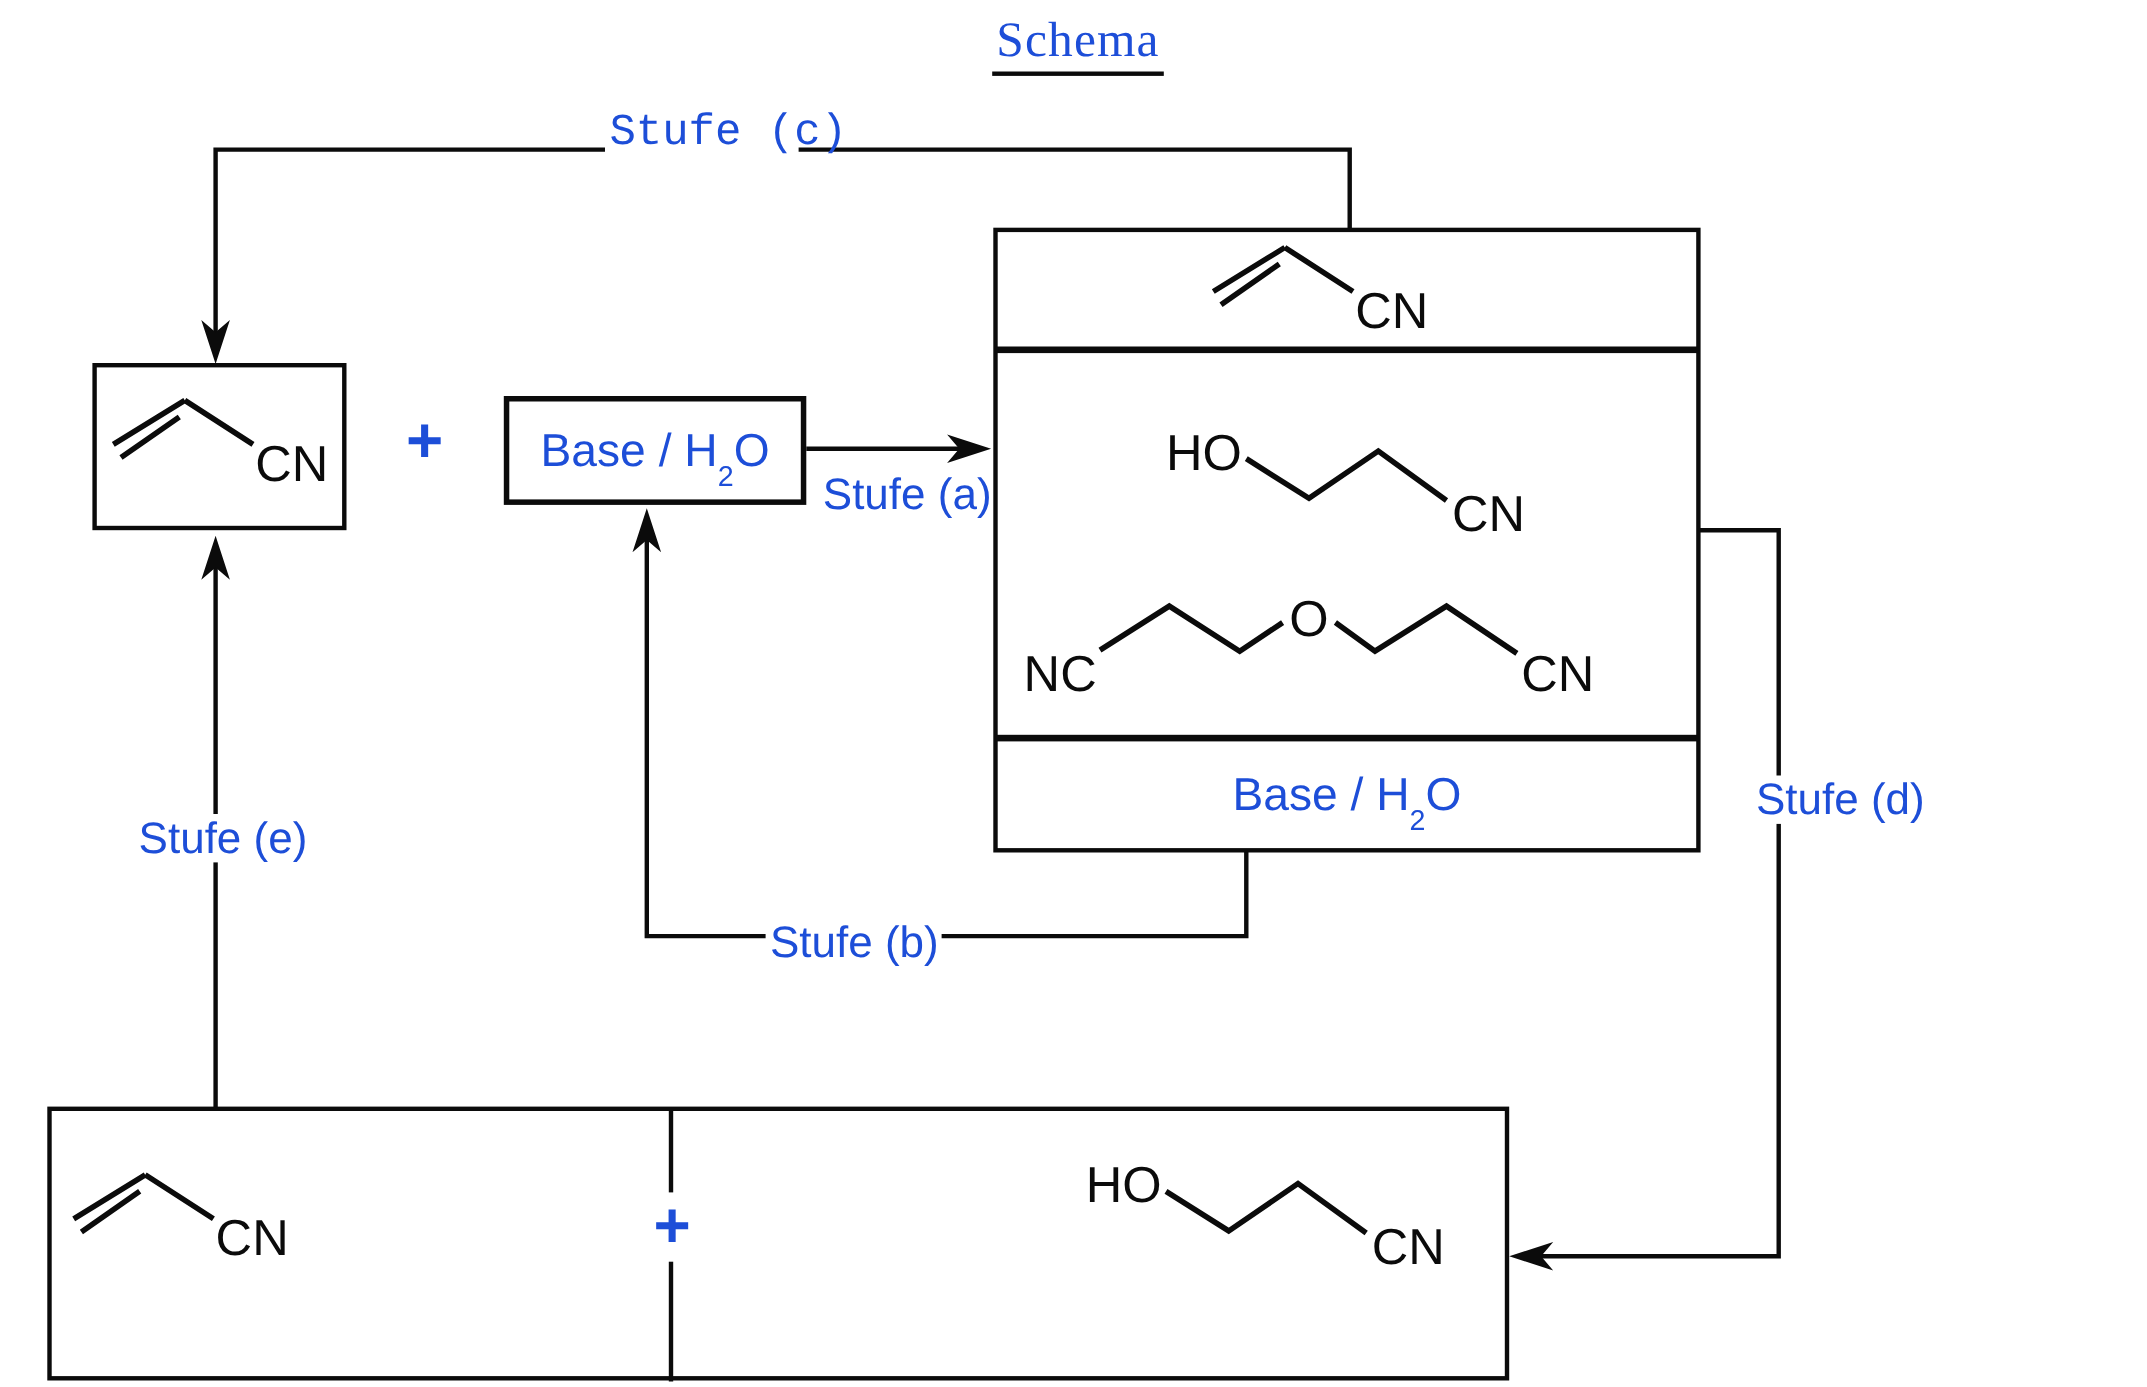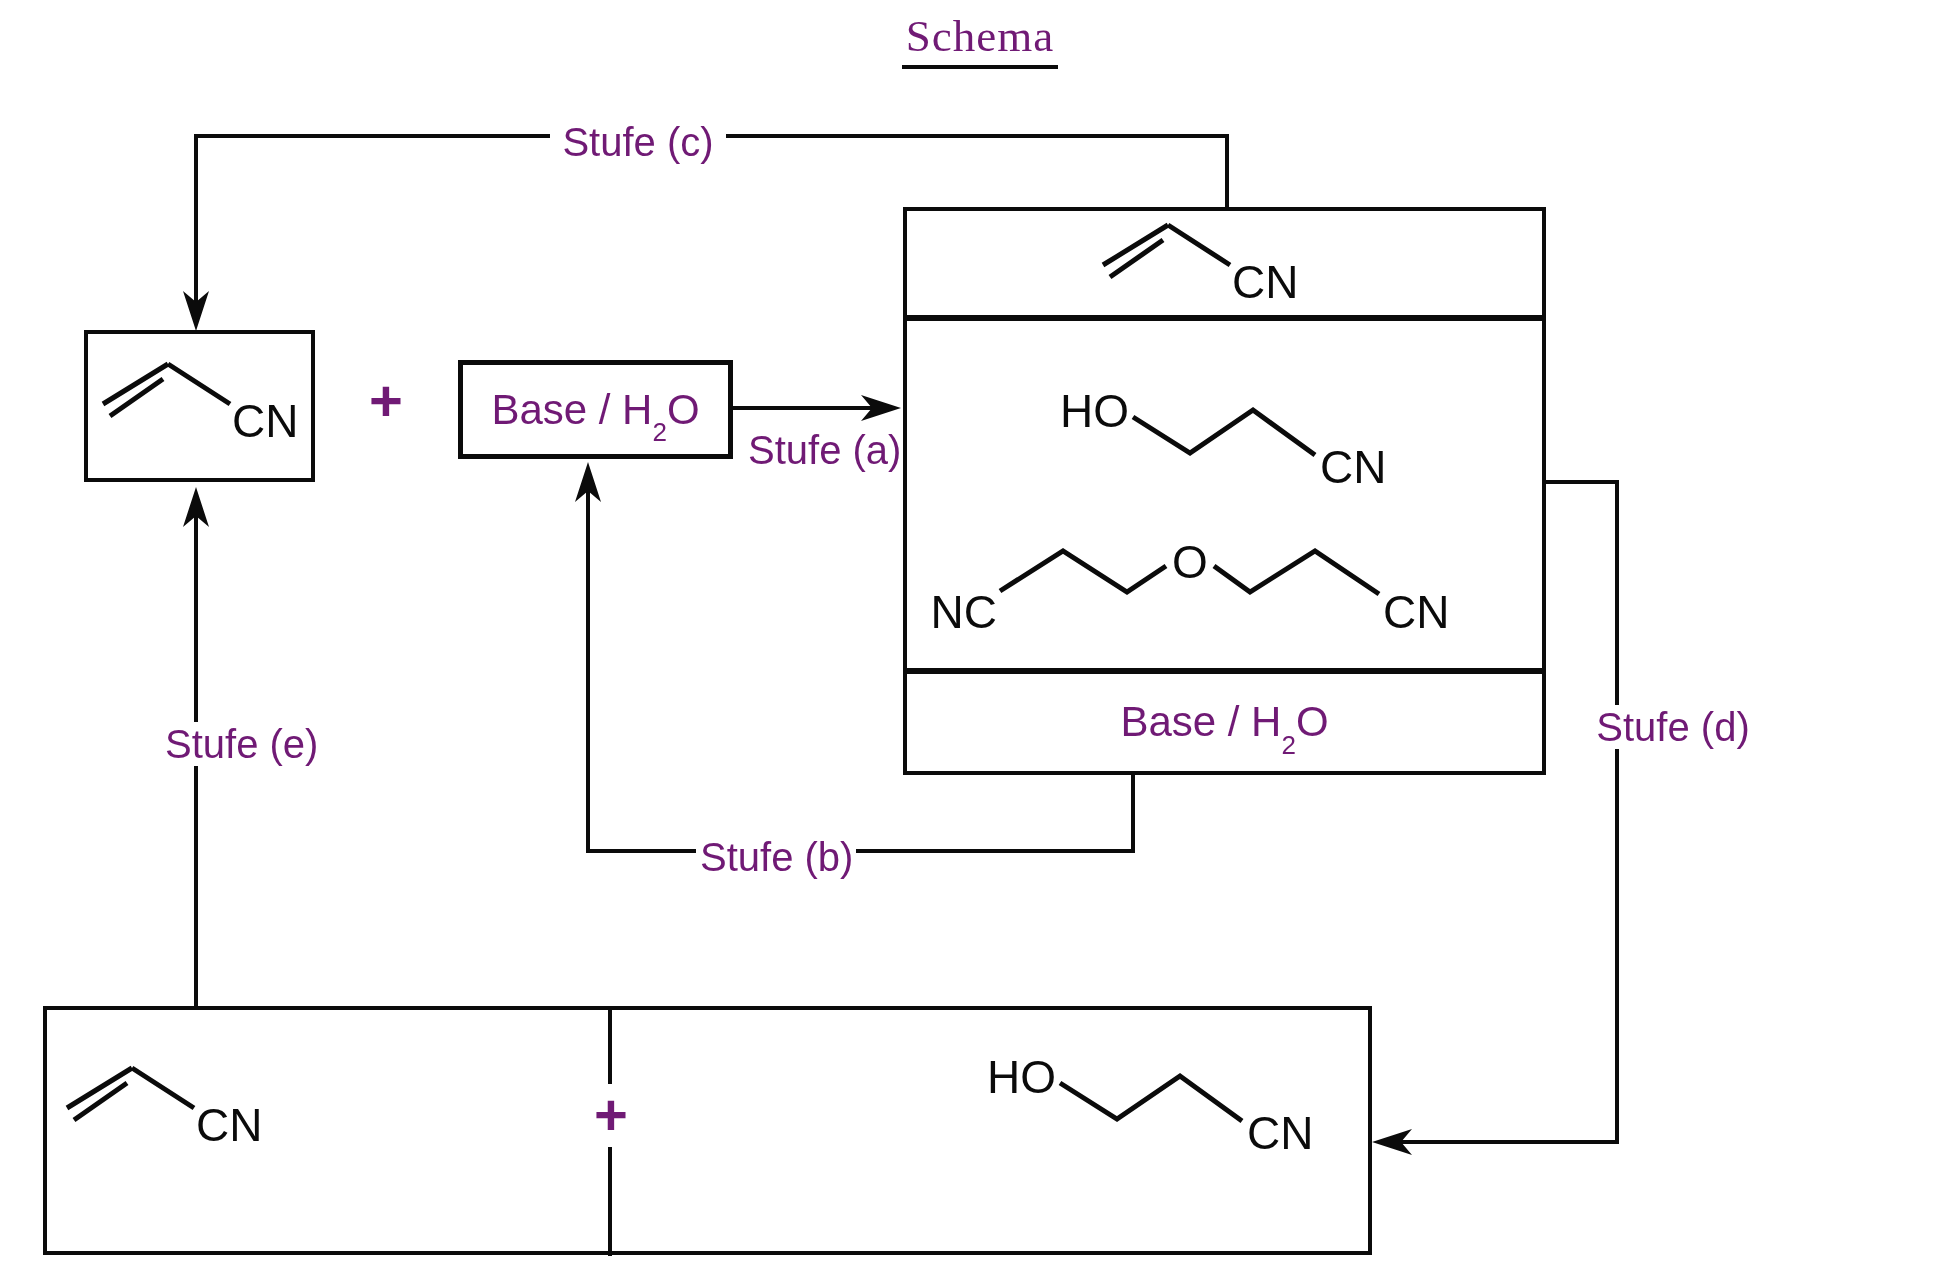--- a/index.html
+++ b/index.html
@@ -1,19 +1,19 @@
 <!DOCTYPE html>
 <html><head>
 <meta charset="utf-8">
 <style>
   * { margin:0; padding:0; box-sizing:border-box; }
   html,body { background:#ffffff; }
   .page {
     position:relative; width:1952px; height:1261px; background:#ffffff;
-    font-family:"Liberation Sans", sans-serif; color:#701a75; overflow:hidden;
+    font-family:"Liberation Sans", sans-serif; color:#1d4ed8; overflow:hidden;
   }
   .title-wrap { position:absolute; left:790px; top:10px; width:380px; text-align:center; z-index:3; }
   .title-text {
     display:inline-block; font-family:"Liberation Serif", serif; font-size:45px;
     padding:0 4px 3px 4px; border-bottom:4px solid #0b0b0b; letter-spacing:1px;
   }
   .art { position:absolute; left:0; top:0; width:1952px; height:1261px; z-index:1; }
   .art path { stroke:#0b0b0b; stroke-width:4; fill:none; }
   .art path.bond { stroke-width:5; stroke-linejoin:miter; }
   .art polygon { fill:#0b0b0b; stroke:none; }
@@ -124,23 +124,23 @@
       <sub>2</sub>
       <span>O</span>
   </div>
 
   <div class="chem-label" style="left:905px; top:676px; width:639px; height:92px;">
     <span>Base / H</span>
       <sub>2</sub>
       <span>O</span>
   </div>
 
-  <div class="lbl" style="left:550px; top:120px; width:176px;">Stufe (c)</div>
+  <div class="lbl" style="left:550px; top:100px; width:176px;font-family:Liberation Mono, monospace;">Stufe (c)</div>
   <div class="lbl" style="left:744px; top:428px; width:152px;">Stufe (a)</div>
   <div class="lbl" style="left:696px; top:835px; width:160px;">Stufe (b)</div>
   <div class="lbl" style="left:1544px; top:705px; width:162px;margin-left:48px;">Stufe (d)</div>
-  <div class="lbl" style="left:122px; top:722px; width:158px;margin-left:39px;">Stufe (e)</div>
+  <div class="lbl" style="left:122px; top:740px; width:158px;">Stufe (e)</div>
 
 
   <div class="lbl plus" style="left:354px; top:370px; width:64px;">+</div>
   <div class="lbl plus" style="left:579px; top:1084px; width:64px;">+</div>
 
 </div>
 
 </body></html>

